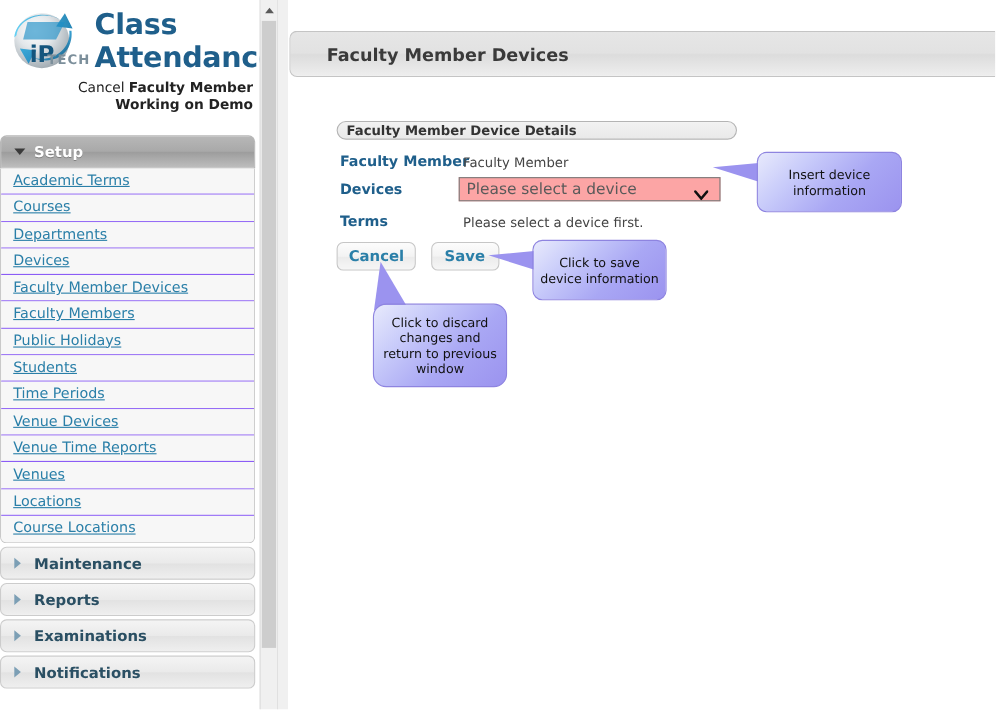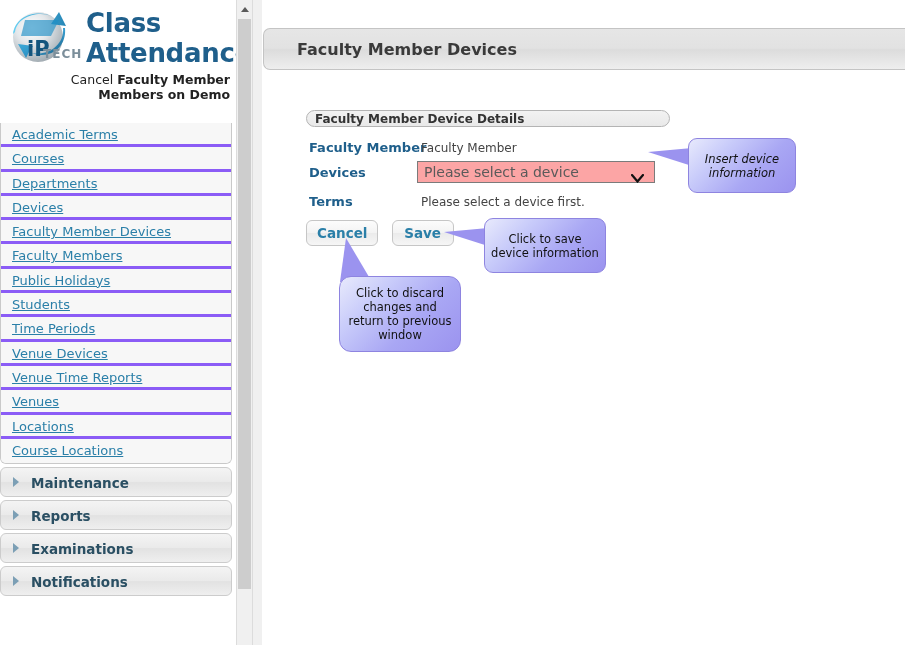--- a/index.html
+++ b/index.html
@@ -129,21 +129,21 @@
     border-right: 1px solid #c9c9c9;
     border-bottom: 1px solid #c9c9c9;
     border-bottom-left-radius: 6px;
     border-bottom-right-radius: 6px;
     background: #f7f7f7;
     overflow: hidden;
   }
   .nav-item {
     height: 24.3px;
     line-height: 24.3px;
-    border-bottom: 3px solid #8b5cf6;
+    border-bottom: 1px solid #8b5cf6;
     padding-left: 11px;
     box-sizing: border-box;
     background: #f7f7f7;
   }
   .nav-item:last-child { border-bottom: none; }
   .nav-item a {
     color: #2a7fa8;
     text-decoration: underline;
     font-size: 13px;
     cursor: pointer;
@@ -318,21 +318,21 @@
     align-items: center;
     justify-content: center;
     padding: 4px 6px;
     z-index: 5;
   }
   .tail {
     position: absolute;
     z-index: 4;
   }
 
-  #callout-insert  { left: 426px; top: 138px; width: 108px; height: 55px; font-style: italic; }
+  #callout-insert  { left: 426px; top: 138px; width: 132px; height: 55px; }
   #tail-insert {
     left: 386px; top: 148px; width: 0; height: 0;
     border-top: 4px solid transparent;
     border-bottom: 14px solid transparent;
     border-right: 44px solid #9b93ef;
   }
 
   #callout-save    { left: 222px; top: 218px; width: 122px; height: 55px; }
   #tail-save {
     left: 182px; top: 228px; width: 0; height: 0;
@@ -379,25 +379,29 @@
         <path d="M20 14 L54 14 L46 30 L16 30 Z" fill="#1f8fc6" opacity="0.65"></path>
         <text x="22" y="50" font-family="DejaVu Sans, sans-serif" font-size="21" font-weight="bold" fill="#14557d">iP</text>
         <text x="38" y="52" font-family="DejaVu Sans, sans-serif" font-size="12" font-weight="bold" fill="#7c8f9b" letter-spacing="1">TECH</text>
       </svg>
     </div>
     <div id="brand-title">
       <span>Class</span>
       <span class="l2">Attendance</span>
     </div>
     <div id="welcome-line"><span class="reg">Cancel </span><span>Faculty Member</span></div>
-    <div id="working-line">Members on Demo</div>
+    <div id="working-line">Working on Demo</div>
   </div>
 
   <div id="nav">
 
+    <div class="acc-header open">
+      <span class="tri down"></span>
+      <span>Setup</span>
+    </div>
     <div class="acc-body">
       <div class="nav-item"><a>Academic Terms</a></div>
       <div class="nav-item"><a>Courses</a></div>
       <div class="nav-item"><a>Departments</a></div>
       <div class="nav-item"><a>Devices</a></div>
       <div class="nav-item"><a>Faculty Member Devices</a></div>
       <div class="nav-item"><a>Faculty Members</a></div>
       <div class="nav-item"><a>Public Holidays</a></div>
       <div class="nav-item"><a>Students</a></div>
       <div class="nav-item"><a>Time Periods</a></div>

